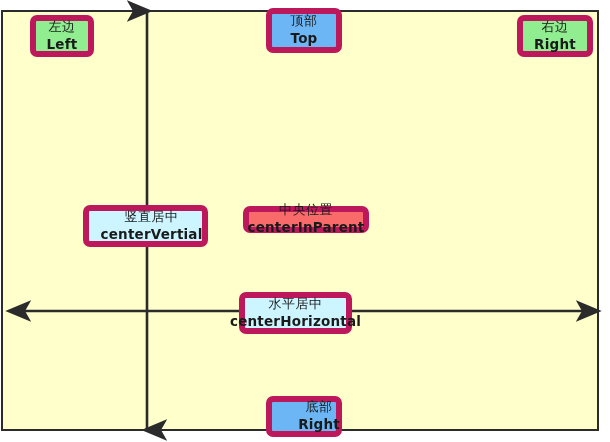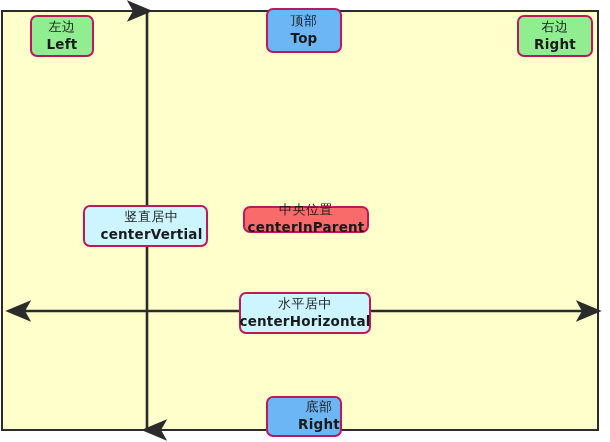--- a/index.html
+++ b/index.html
@@ -33,21 +33,21 @@
     position: absolute;
     left: 0;
     top: 0;
     width: 610px;
     height: 442px;
     pointer-events: none;
   }
   .node {
     position: absolute;
     box-sizing: border-box;
-    border: 2px solid #be185d;
+    border: 6px solid #be185d;
     border-radius: 7px;
     display: flex;
     flex-direction: column;
     align-items: center;
     justify-content: center;
     line-height: 1.15;
     color: #1a1a1a;
     text-align: center;
     z-index: 5;
   }
@@ -61,21 +61,21 @@
     font-weight: bold;
     letter-spacing: 0.2px;
     margin-top: 2px;
   }
   
   #node-left     { left: 30px;  top: 15px;  width: 64px;  height: 42px; background: #90ee90; }
   #node-top      { left: 266px; top: 8px;  width: 76px;  height: 45px; background: #6cb6f5; text-align: center; }
   #node-right    { left: 517px; top: 15px;  width: 76px;  height: 42px; background: #90ee90; }
   #node-cv       { left: 83px;  top: 205px; width: 125px; height: 42px; background: #ccf5ff; }
   #node-cip      { left: 243px; top: 206px; width: 126px; height: 27px; background: #f96a6a; }
-  #node-ch       { left: 239px; top: 292px; width: 132px; height: 42px; background: #ccf5ff; }
+  #node-ch       { left: 239px; top: 292px; width: 113px; height: 42px; background: #ccf5ff; }
   #node-bottom   { left: 266px; top: 396px; width: 76px;  height: 41px; background: #6cb6f5; }
 </style>
 </head>
 <body>
 
 <div id="stage">
 
   <div id="canvas-frame" style="background: rgb(255, 255, 204); border-color: rgb(43, 43, 43);"></div>
 
   <svg id="axes-svg" viewBox="0 0 610 442" xmlns="http://www.w3.org/2000/svg">

